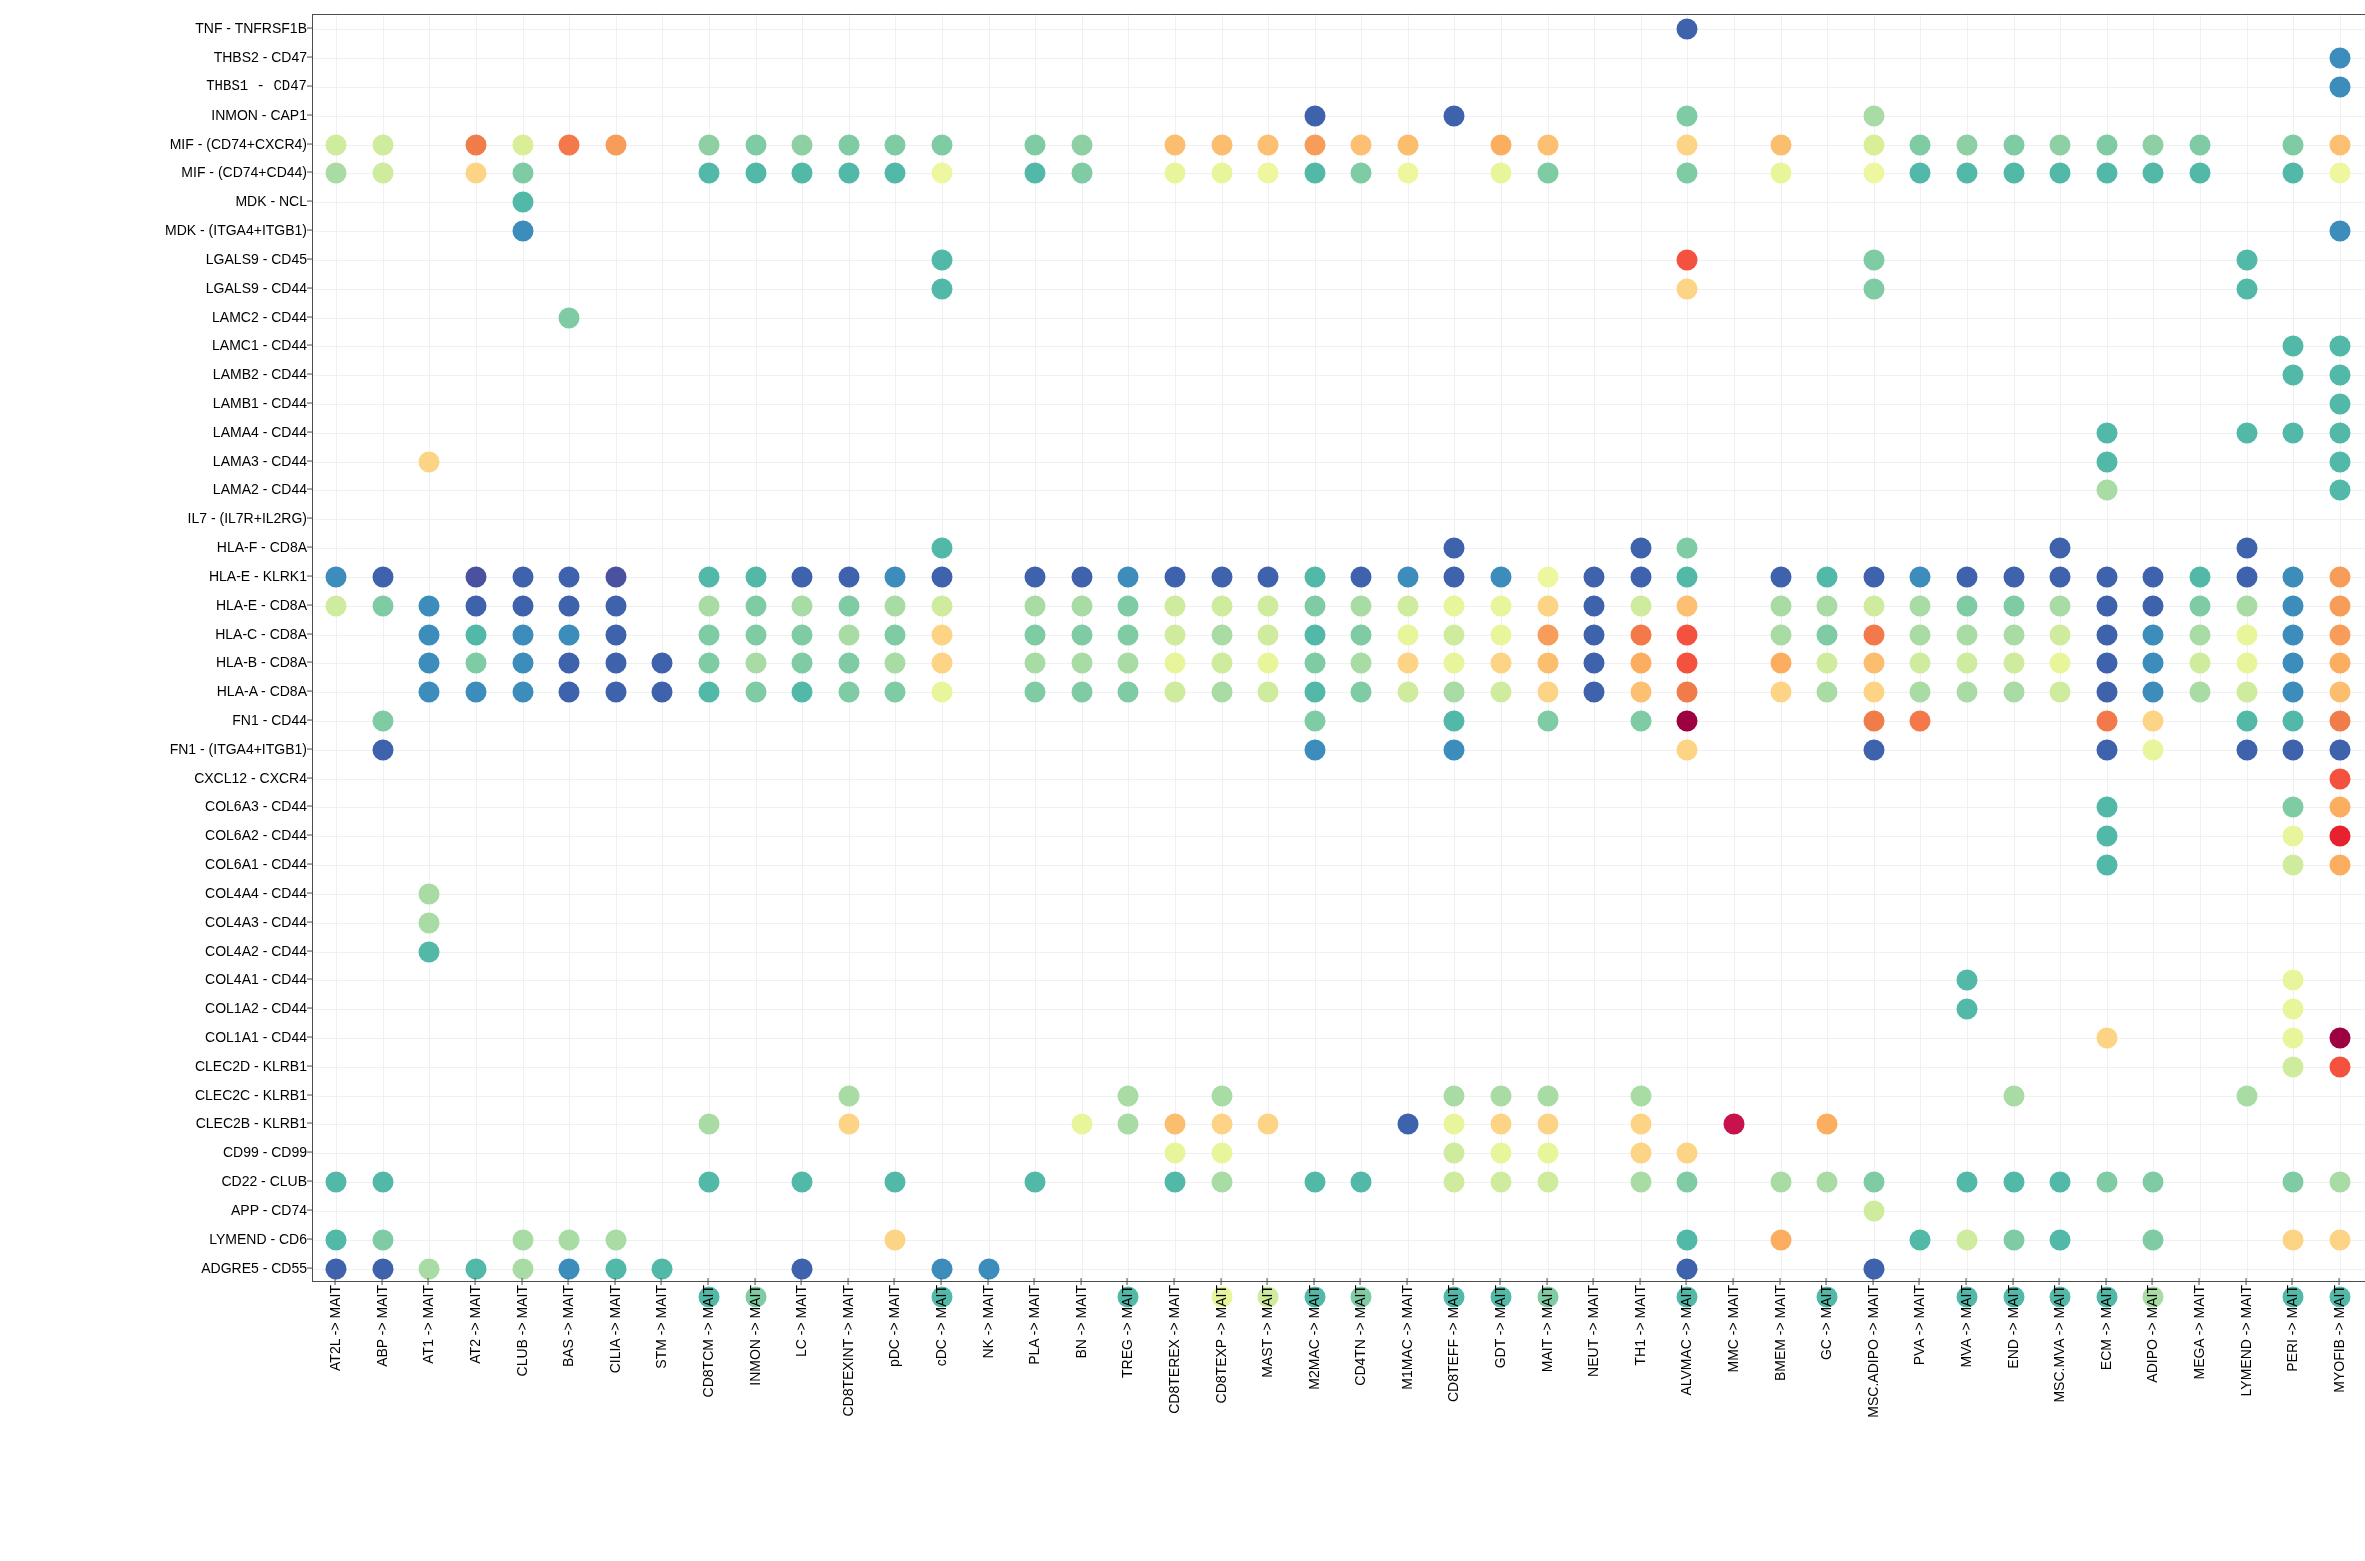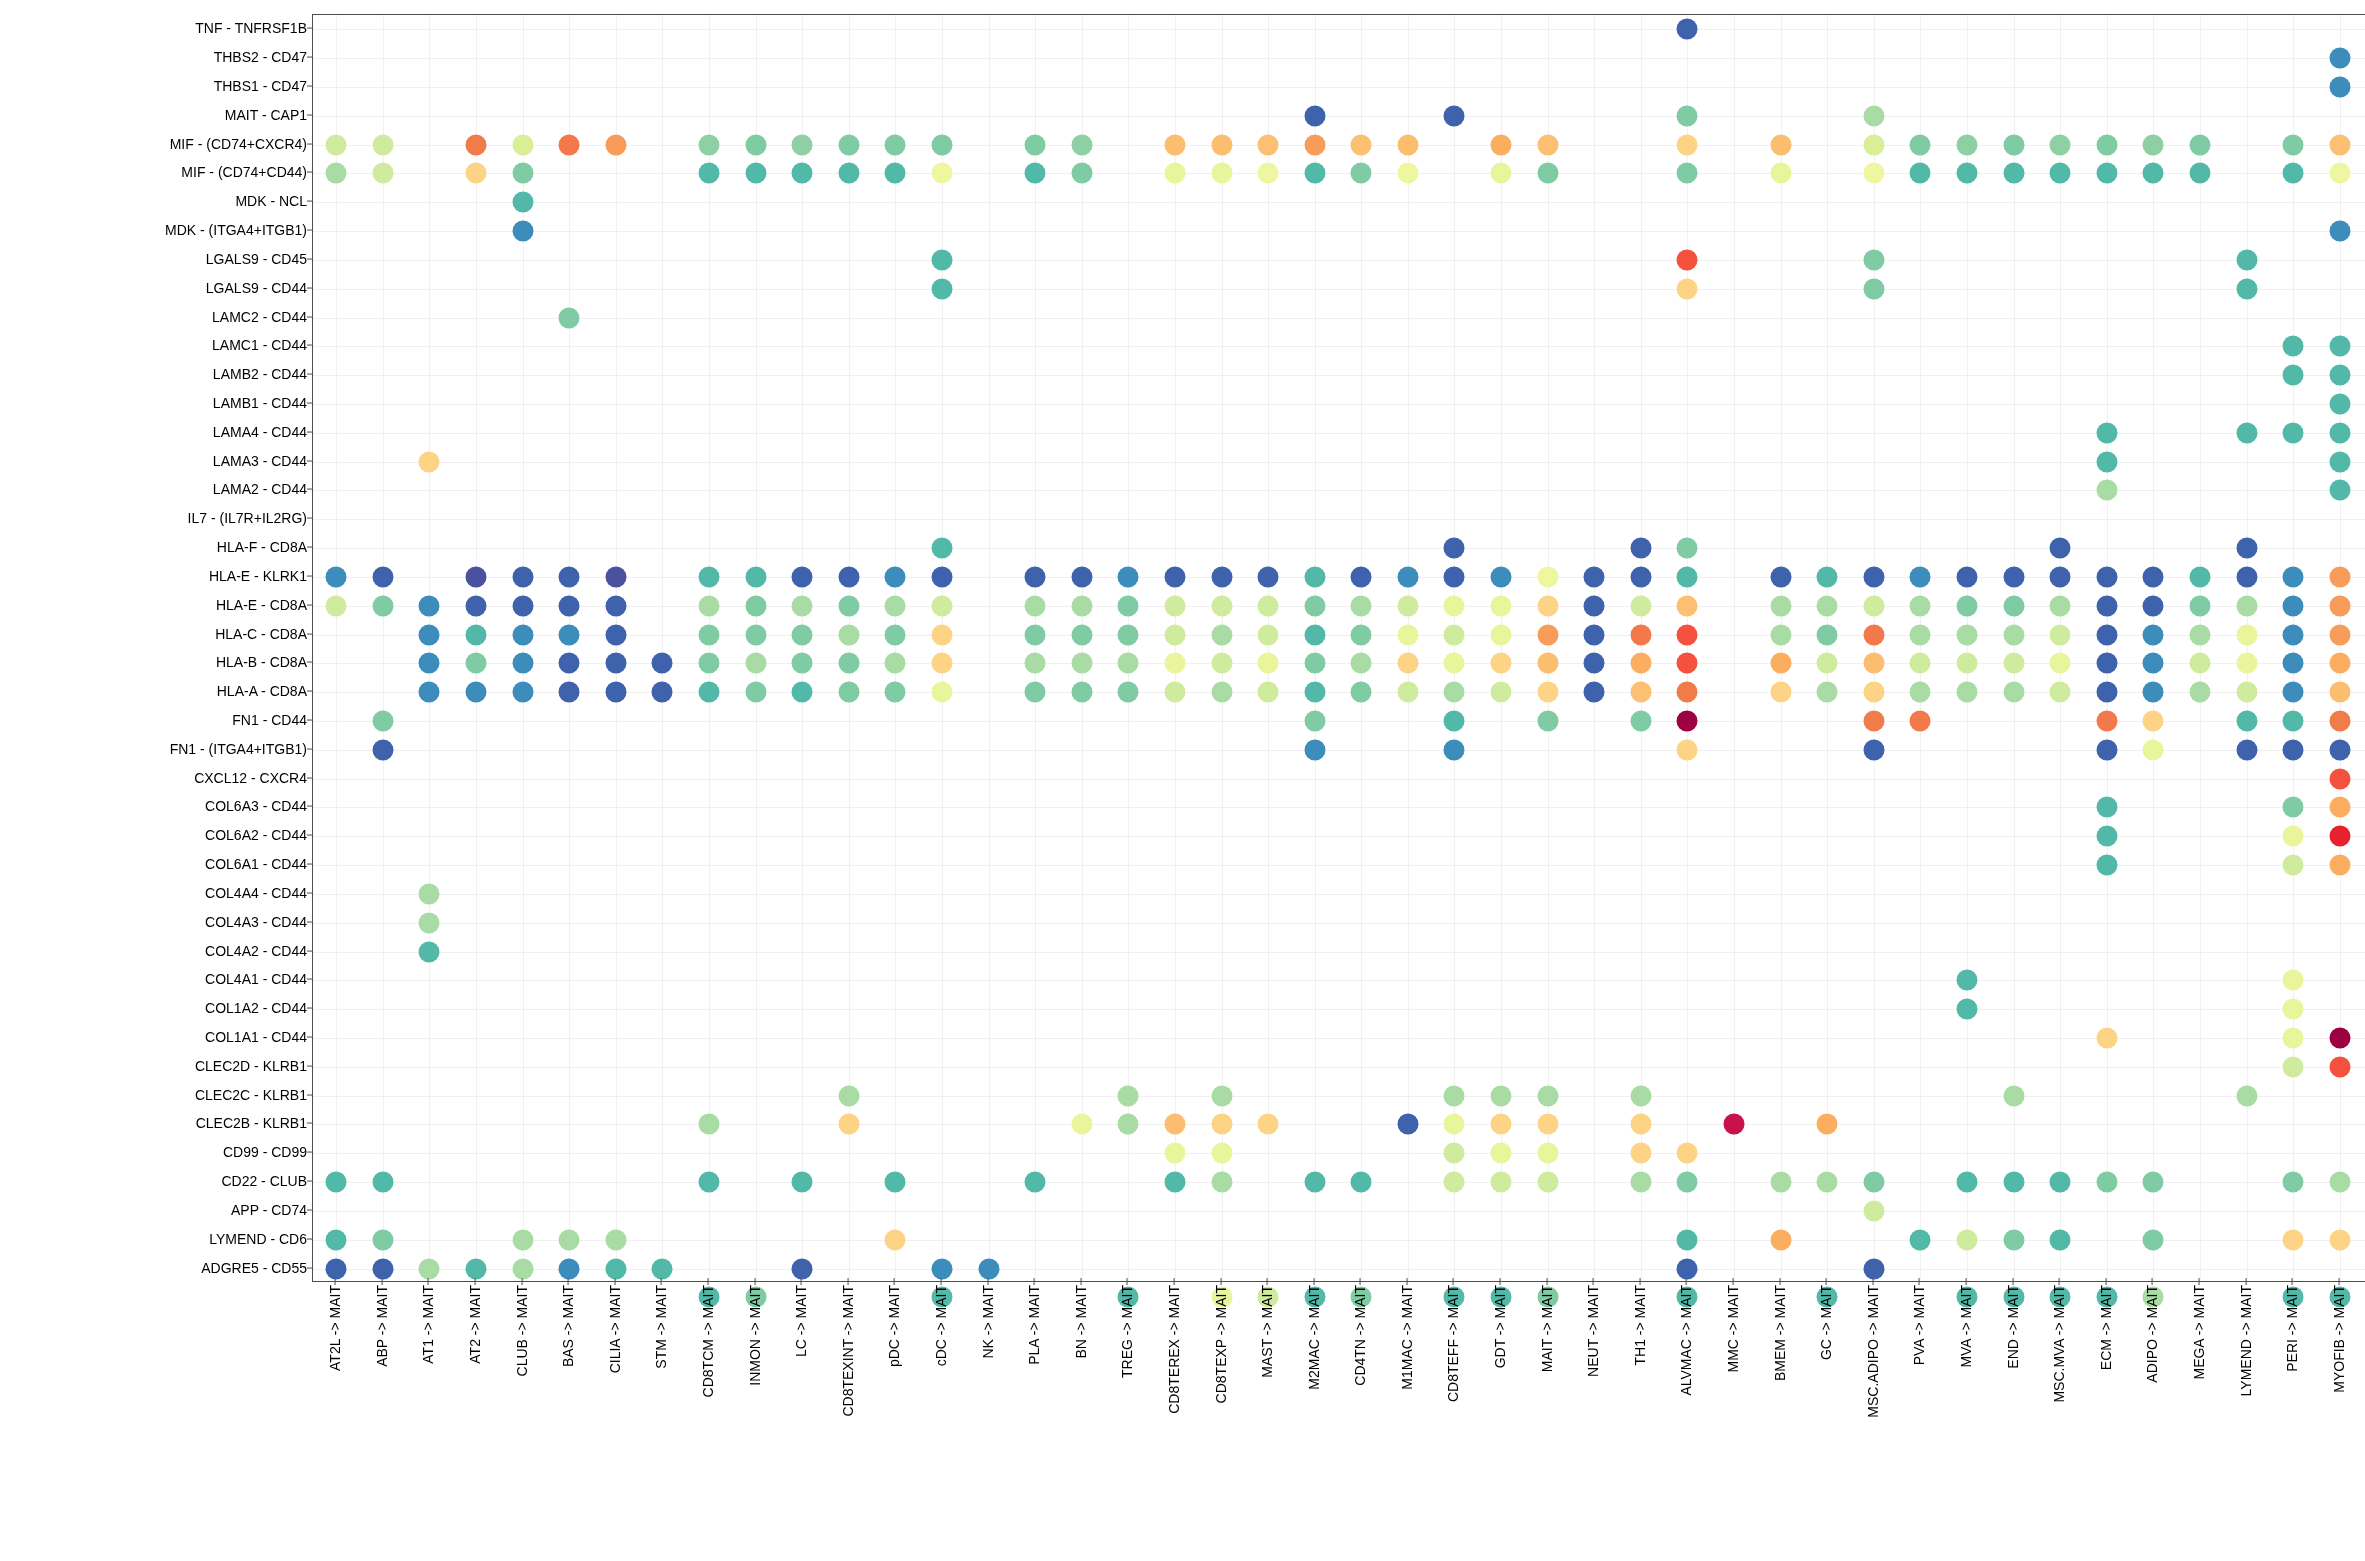--- a/index.html
+++ b/index.html
@@ -53,23 +53,23 @@
 </head>
 <body>
 
 <div id="root">
 
   <div id="y-labels">
       <div class="ylab" style="top: 14.4px;">TNF - TNFRSF1B</div>
       <div class="ytick" style="top: 14.4px;"></div>
       <div class="ylab" style="top: 43px;">THBS2 - CD47</div>
       <div class="ytick" style="top: 43px;"></div>
-      <div class="ylab" style="top: 72px;">THBS1 - CD47</div>
+      <div class="ylab" style="top: 72px; font-family: Liberation Mono, monospace;">THBS1 - CD47</div>
       <div class="ytick" style="top: 72px;"></div>
-      <div class="ylab" style="top: 101px;">MAIT - CAP1</div>
+      <div class="ylab" style="top: 101px;">INMON - CAP1</div>
       <div class="ytick" style="top: 101px;"></div>
       <div class="ylab" style="top: 130px;">MIF - (CD74+CXCR4)</div>
       <div class="ytick" style="top: 130px;"></div>
       <div class="ylab" style="top: 158px;">MIF - (CD74+CD44)</div>
       <div class="ytick" style="top: 158px;"></div>
       <div class="ylab" style="top: 187px;">MDK - NCL</div>
       <div class="ytick" style="top: 187px;"></div>
       <div class="ylab" style="top: 216px;">MDK - (ITGA4+ITGB1)</div>
       <div class="ytick" style="top: 216px;"></div>
       <div class="ylab" style="top: 245px;">LGALS9 - CD45</div>

